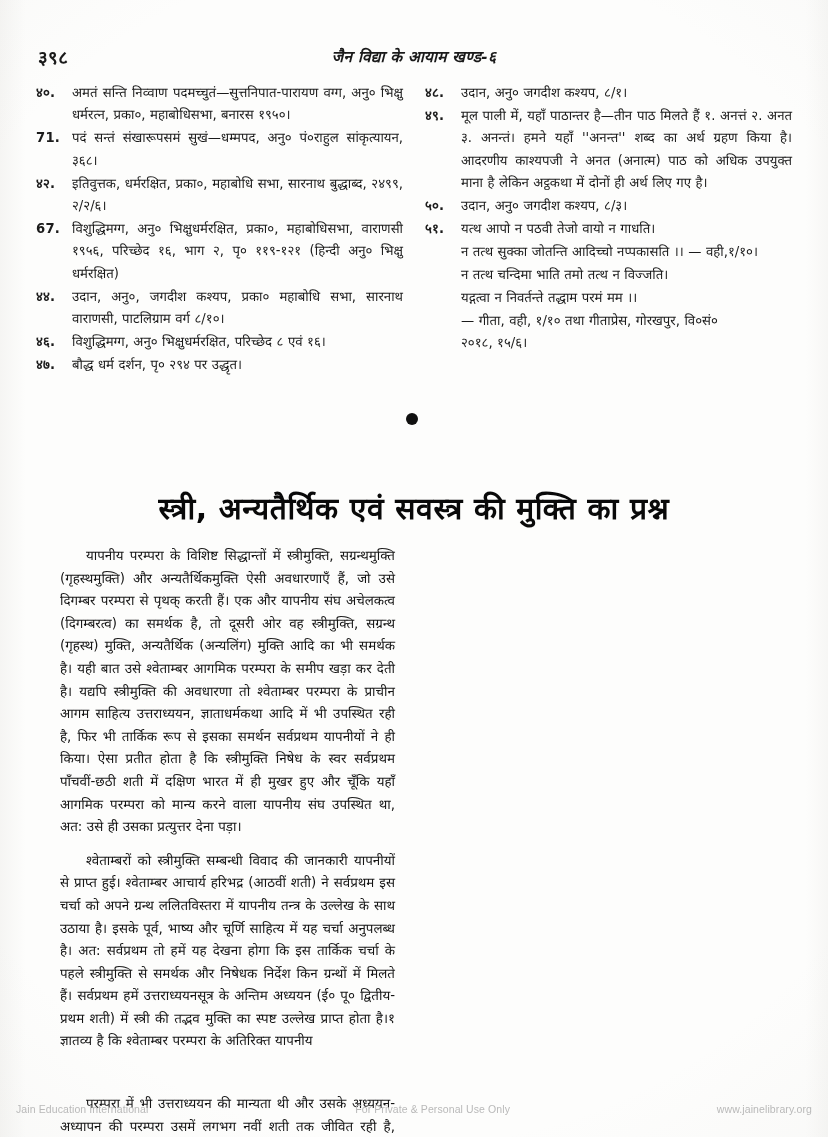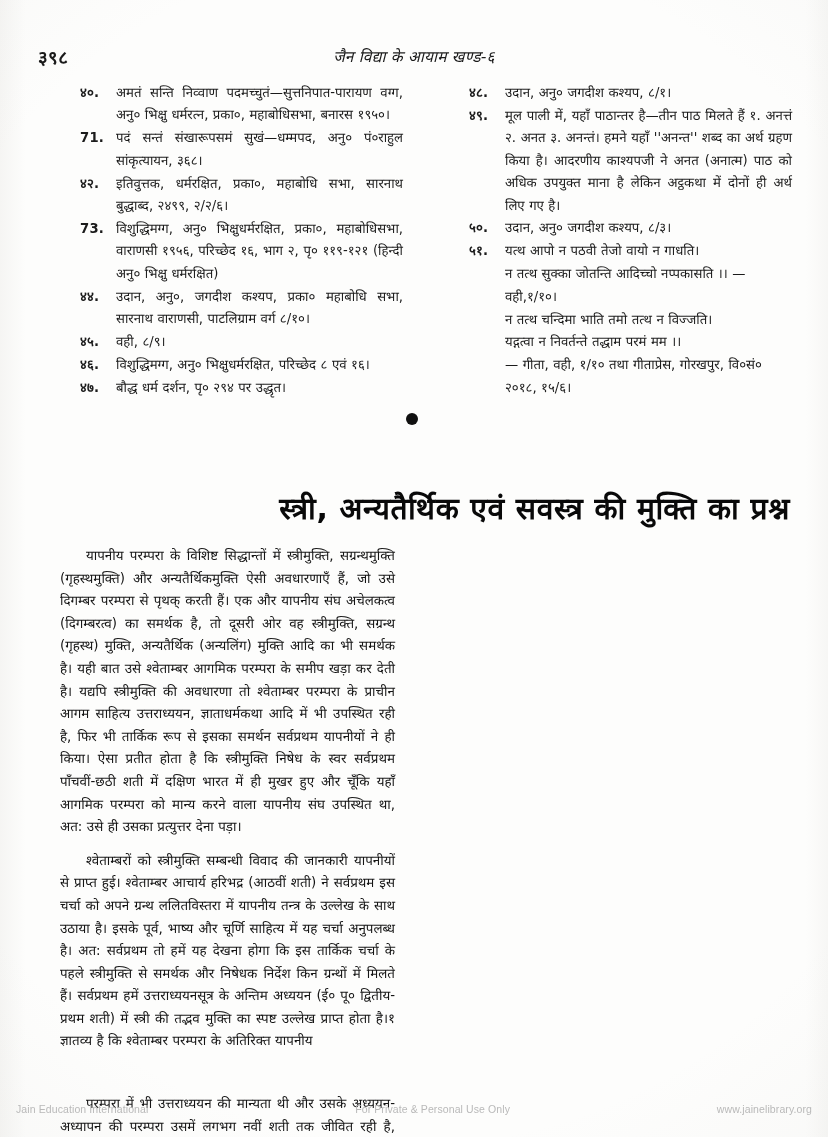--- a/index.html
+++ b/index.html
@@ -49,21 +49,21 @@
     color: #1a1a1a;
   }
   #running-head {
     position: absolute;
     left: 0;
     right: 0;
     top: 1px;
     text-align: center;
     font-family: "DejaVu Sans", sans-serif;
     font-size: 15.5px;
-    font-weight: 400;
+    font-weight: 700;
     font-style: italic;
     color: #1a1a1a;
     letter-spacing: 0.2px;
   }
 
   
   #notes {
     position: absolute;
     top: 82px;
     left: 36px;
@@ -81,21 +81,20 @@
     line-height: 22.4px;
     margin-bottom: 0.5px;
     color: #1b1b1b;
   }
   .note-num {
     flex: 0 0 auto;
     width: 36px;
     text-align: left;
     font-weight: 600;
     letter-spacing: 0.2px;
-    margin-left: 44px;
   }
   .note-body {
     flex: 1 1 auto;
     text-align: justify;
     text-justify: inter-word;
     word-spacing: 0.3px;
   }
   .note-body.nojust { text-align: left; }
 
   
@@ -108,21 +107,21 @@
     border-radius: 50%;
     background: #101010;
   }
 
   
   #article-title {
     position: absolute;
     top: 467px;
     left: 38px;
     right: 38px;
-    text-align: right;
+    text-align: center;
     font-size: 30px;
     font-weight: 700;
     letter-spacing: 0.6px;
     color: #090909;
   }
 
   
   #body-cols {
     position: absolute;
     top: 545px;
@@ -190,30 +189,26 @@
       </div>
       <div class="note">
         <span class="note-num">71.</span>
         <span class="note-body">पदं सन्तं संखारूपसमं सुखं—धम्मपद, अनु० पं०राहुल सांकृत्यायन, ३६८।</span>
       </div>
       <div class="note">
         <span class="note-num">४२.</span>
         <span class="note-body">इतिवुत्तक, धर्मरक्षित, प्रका०, महाबोधि सभा, सारनाथ बुद्धाब्द, २४९९, २/२/६।</span>
       </div>
       <div class="note">
-        <span class="note-num">73.</span>
+        <span class="note-num">67.</span>
         <span class="note-body">विशुद्धिमग्ग, अनु० भिक्षुधर्मरक्षित, प्रका०, महाबोधिसभा, वाराणसी १९५६, परिच्छेद १६, भाग २, पृ० ११९-१२१ (हिन्दी अनु० भिक्षु धर्मरक्षित)</span>
       </div>
       <div class="note">
         <span class="note-num">४४.</span>
         <span class="note-body">उदान, अनु०, जगदीश कश्यप, प्रका० महाबोधि सभा, सारनाथ वाराणसी, पाटलिग्राम वर्ग ८/१०।</span>
-      </div>
-      <div class="note">
-        <span class="note-num">४५.</span>
-        <span class="note-body nojust">वही, ८/९।</span>
       </div>
       <div class="note">
         <span class="note-num">४६.</span>
         <span class="note-body nojust">विशुद्धिमग्ग, अनु० भिक्षुधर्मरक्षित, परिच्छेद ८ एवं १६।</span>
       </div>
       <div class="note">
         <span class="note-num">४७.</span>
         <span class="note-body nojust">बौद्ध धर्म दर्शन, पृ० २९४ पर उद्धृत।</span>
       </div>
     </div>

